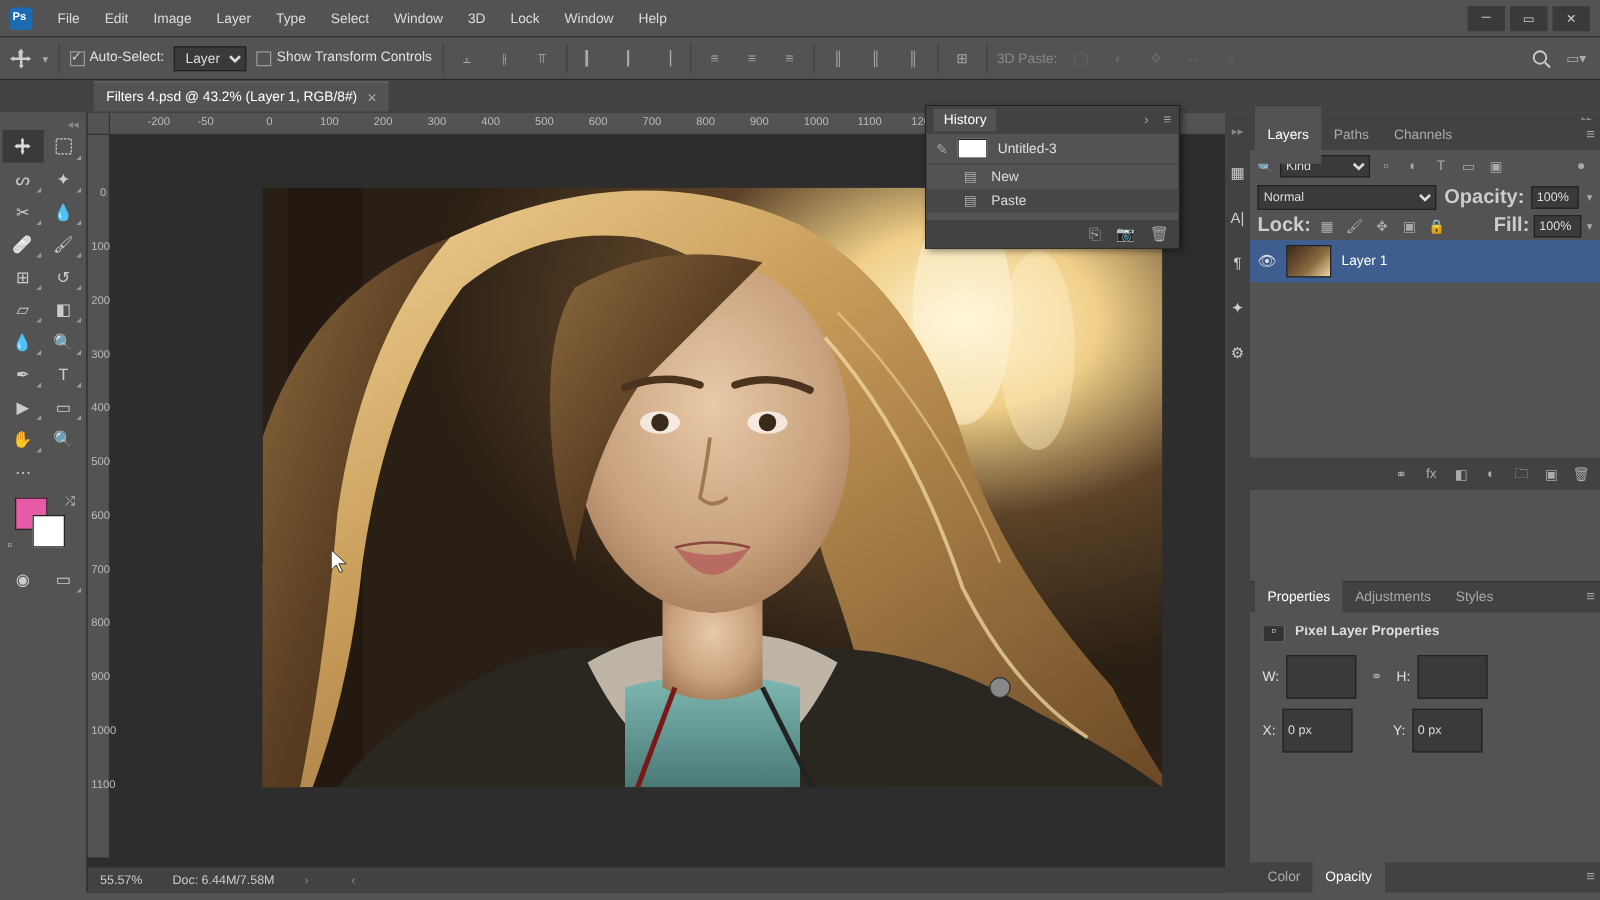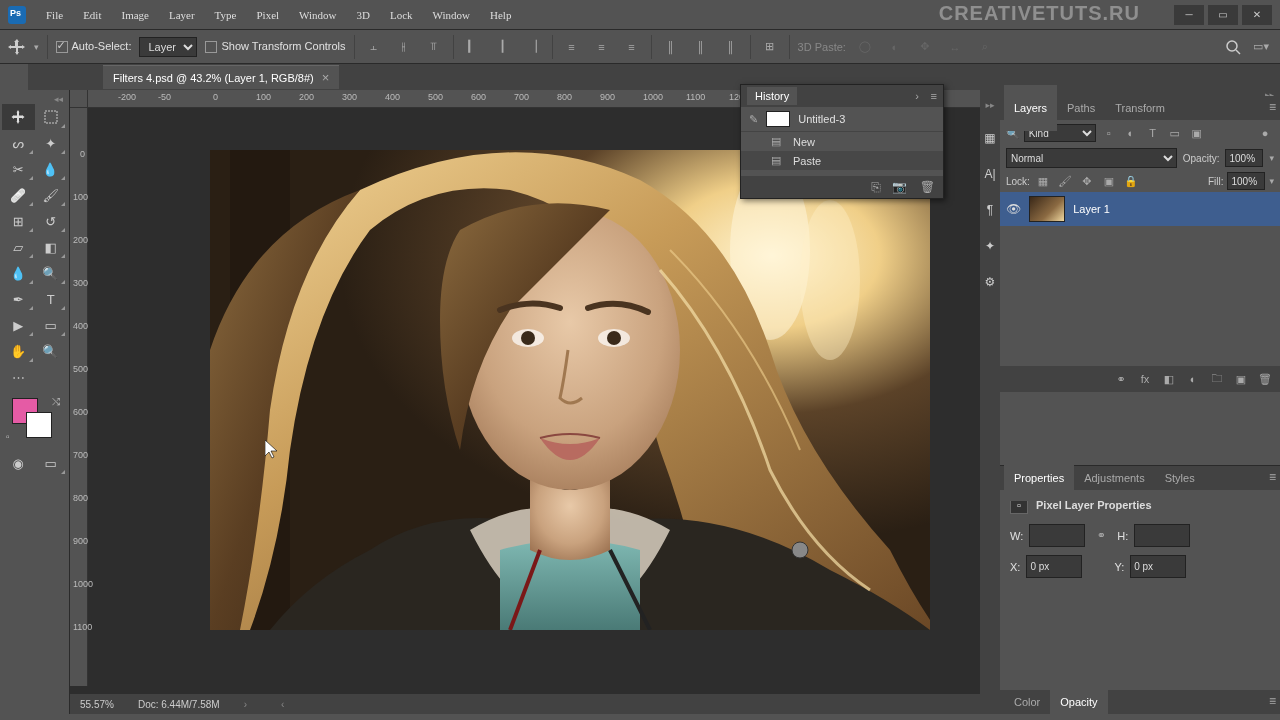--- a/index.html
+++ b/index.html
@@ -1,32 +1,32 @@
 <!DOCTYPE html>
 <html><head>
 <meta charset="utf-8">
 <style>
 * { margin: 0; padding: 0; box-sizing: border-box; font-family: "Segoe UI", Tahoma, sans-serif; }
 body { background: #535353; width: 1280px; height: 720px; overflow: hidden; color: #e0e0e0; font-size: 11px; user-select: none; }
 .menubar { height: 30px; background: #535353; display: flex; align-items: center; padding: 0 8px; border-bottom: 1px solid #2a2a2a; }
 .menubar .app-icon { width: 18px; height: 18px; background: #1a6bb3; border-radius: 3px; margin-right: 10px; position: relative; }
 .menubar .app-icon::after { content:"Ps"; color:#fff; font-size:9px; font-weight:bold; position:absolute; top:2px; left:2px;}
-.menubar .menu-item { padding: 0 10px; color: #ddd; cursor: default; font-family: Liberation Serif, serif; }
+.menubar .menu-item { padding: 0 10px; color: #ddd; cursor: default; }
 .menubar .win-controls { margin-left: auto; display: flex; gap: 4px; }
 .menubar .win-btn { width: 30px; height: 20px; background: #3a3a3a; display:flex; align-items:center; justify-content:center; color:#ccc; font-size:10px;}
 .menubar .watermark { position: absolute; right: 140px; top: 2px; font-size: 20px; color: rgba(255,255,255,0.35); font-weight: bold; letter-spacing: 1px;}
 .optbar { height: 34px; background: #535353; display: flex; align-items: center; padding: 0 8px; gap: 8px; border-bottom: 1px solid #2a2a2a; position: relative; }
 .optbar .tool-ic { width:18px; height:18px; display:inline-block; }
 .optbar .chk { width:12px; height:12px; border:1px solid #999; display:inline-block; margin-right:4px; vertical-align:middle; position:relative;}
 .optbar .chk.checked::after { content:"✓"; position:absolute; top:-3px; left:0; color:#ccc; font-size:11px;}
 .optbar select { background:#3a3a3a; border:1px solid #222; color:#ddd; font-size:11px; height:20px; padding:0 4px;}
 .optbar .ic-btn { width:22px; height:22px; display:flex; align-items:center; justify-content:center; color:#aaa;}
 .optbar .sep { width:1px; height:24px; background:#424242; }
 .optbar .right { margin-left:auto; display:flex; align-items:center; gap:6px;}
-.tab-strip { height:26px; background:#424242; display:flex; align-items:center; padding-left:75px;margin-left:28px;}
+.tab-strip { height:26px; background:#424242; display:flex; align-items:center; padding-left:75px;}
 .doc-tab { background:#535353; padding:4px 10px; color:#fff; font-size:11px; display:flex; align-items:center; gap:8px; border-top:1px solid #666;}
 .doc-tab .close { color:#aaa; font-size:13px;}
 .main { display:flex; height:624px; }
 .toolbox { width:70px; background:#535353; border-right:1px solid #2a2a2a; padding:4px 2px; position:relative;}
 .toolbox .trow { display:flex; }
 .toolbox .tbtn { width:33px; height:26px; display:flex; align-items:center; justify-content:center; color:#ccc; font-size:13px; position:relative;}
 .toolbox .tbtn.active { background:#3a3a3a; }
 .toolbox .tbtn .corner { position:absolute; right:2px; bottom:2px; width:0; height:0; border-right:4px solid #999; border-top:4px solid transparent;}
 .toolbox .swatches { margin-top:8px; position:relative; height:42px; width:44px; margin-left:10px;}
 .toolbox .sw-fg { width:26px; height:26px; background:#e55ba5; border:1px solid #222; position:absolute; top:0; left:0;}
@@ -50,35 +50,35 @@
 .panel-tabs { display:flex; background:#424242; height:24px; align-items:center; padding-left:4px; position:relative;}
 .panel-tabs .ptab { padding:17px 10px; color:#aaa; font-size:11px;}
 .panel-tabs .ptab.active { background:#535353; color:#fff;}
 .panel-tabs .menu-ic { position:absolute; right:4px; top:4px; color:#aaa; font-size:12px;}
 .layers-panel { flex:1; min-height:160px; border-bottom:1px solid #2a2a2a;}
 .layers-panel .filter-row { display:flex; align-items:center; padding:4px 6px; gap:4px;}
 .layers-panel .filter-row select { background:#3a3a3a; border:1px solid #222; color:#ddd; font-size:10px; height:18px; flex:0 0 72px;}
 .layers-panel .filter-row .fic { width:18px; height:18px; display:flex; align-items:center; justify-content:center; color:#aaa; font-size:11px;}
 .layers-panel .blend-row { display:flex; align-items:center; padding:2px 6px; gap:6px;}
 .layers-panel select.blend { background:#3a3a3a; border:1px solid #222; color:#ddd; font-size:10px; height:20px; flex:1;}
-.layers-panel .lbl { font-size:10px; color:#ccc;}
+.layers-panel .lbl { font-size:16px; color:#ccc;font-weight:bold;}
 .layers-panel input.val { width:38px; background:#3a3a3a; border:1px solid #222; color:#ddd; font-size:10px; height:18px; padding:0 3px;}
 .layers-panel .lock-row { display:flex; align-items:center; padding:2px 6px; gap:4px;}
 .layers-panel .lock-row .lic { width:18px; height:18px; color:#aaa; display:flex; align-items:center; justify-content:center; font-size:11px;}
 .layer-item { display:flex; align-items:center; padding:4px 6px; background:#3e5e8f; gap:8px;}
 .layer-item .eye { color:#ddd; font-size:12px;}
 .layer-item .thumb { width:36px; height:26px; background:linear-gradient(135deg,#3a2818 0%,#8b6a42 60%,#f0d8a0 100%); border:1px solid #222;}
 .layer-item .name { color:#fff; font-size:11px;}
 .layers-bottom { display:flex; justify-content:flex-end; padding:4px 6px; gap:6px; background:#424242;}
 .layers-bottom .bic { width:18px; height:18px; color:#aaa; display:flex; align-items:center; justify-content:center; font-size:11px;}
 .props-panel { height:200px; }
 .props-panel .section-title { display:flex; align-items:center; gap:8px; padding:6px 10px; color:#ddd; font-size:11px; font-weight:bold;}
 .props-panel .section-title .pic { width:18px; height:18px; background:#333; border:1px solid #666; display:flex; align-items:center; justify-content:center;}
 .props-panel .prop-row { display:flex; align-items:center; padding:4px 10px; gap:6px;}
-.props-panel input.pval { width:56px; background:#3a3a3a; border:1px solid #222; color:#ddd; font-size:10px; height:23px; padding:0 3px;}
+.props-panel input.pval { width:56px; background:#3a3a3a; border:1px solid #222; color:#ddd; font-size:10px; height:35px; padding:0 3px;}
 .props-panel .link-ic { width:20px; color:#aaa; text-align:center;}
 .history-panel { position:absolute; top:84px; left:740px; width:204px; background:#535353; border:1px solid #222; box-shadow:2px 2px 6px rgba(0,0,0,0.5); z-index:10;}
 .history-panel .hp-tabs { display:flex; background:#424242; height:22px; align-items:center; padding-left:6px; position:relative;}
 .history-panel .hp-tabs .active { background:#535353; color:#fff; padding:3px 8px; font-size:11px;}
 .history-panel .hp-tabs .chev { position:absolute; right:24px; color:#aaa;}
 .history-panel .hp-tabs .mnu { position:absolute; right:6px; color:#aaa;}
 .history-panel .hp-snap { display:flex; align-items:center; padding:4px 8px; gap:8px; border-bottom:1px solid #444;}
 .history-panel .hp-snap .thumb { width:24px; height:16px; background:#fff; border:1px solid #222;}
 .history-panel .hp-item { display:flex; align-items:center; padding:3px 8px 3px 30px; gap:8px; font-size:11px; color:#ddd;}
 .history-panel .hp-item .ic { width:14px; color:#aaa;}
@@ -89,27 +89,26 @@
 </head>
 <body>
 
 <div class="menubar">
   <div class="app-icon"></div>
   <div class="menu-item">File</div>
   <div class="menu-item">Edit</div>
   <div class="menu-item">Image</div>
   <div class="menu-item">Layer</div>
   <div class="menu-item">Type</div>
-  <div class="menu-item">Pixel</div>
+  <div class="menu-item">Select</div>
   <div class="menu-item">Window</div>
   <div class="menu-item">3D</div>
   <div class="menu-item">Lock</div>
   <div class="menu-item">Window</div>
   <div class="menu-item">Help</div>
-  <div class="watermark">CREATIVETUTS.RU</div>
   <div class="win-controls">
     <div class="win-btn">─</div>
     <div class="win-btn">▭</div>
     <div class="win-btn">✕</div>
   </div>
 </div>
 
 <div class="optbar">
   <span class="tool-ic">
       <svg width="18" height="18" viewBox="0 0 18 18">
@@ -358,21 +357,21 @@
     <div class="dock-ic">✦</div>
     <div class="dock-ic">⚙</div>
   </div>
 
   <div class="panels">
     <div style="height:6px; background:#424242; text-align:right; padding-right:6px; color:#888; font-size:9px;">▸▸</div>
 
     <div class="panel-tabs">
       <div class="ptab active">Layers</div>
       <div class="ptab">Paths</div>
-      <div class="ptab">Transform</div>
+      <div class="ptab">Channels</div>
       <span class="menu-ic">≡</span>
     </div>
     <div class="layers-panel">
       <div class="filter-row">
         <span style="color:#aaa;">🔍</span>
         <select><option>Kind</option></select>
         <span class="fic">▫</span>
         <span class="fic">◐</span>
         <span class="fic">T</span>
         <span class="fic">▭</span>

